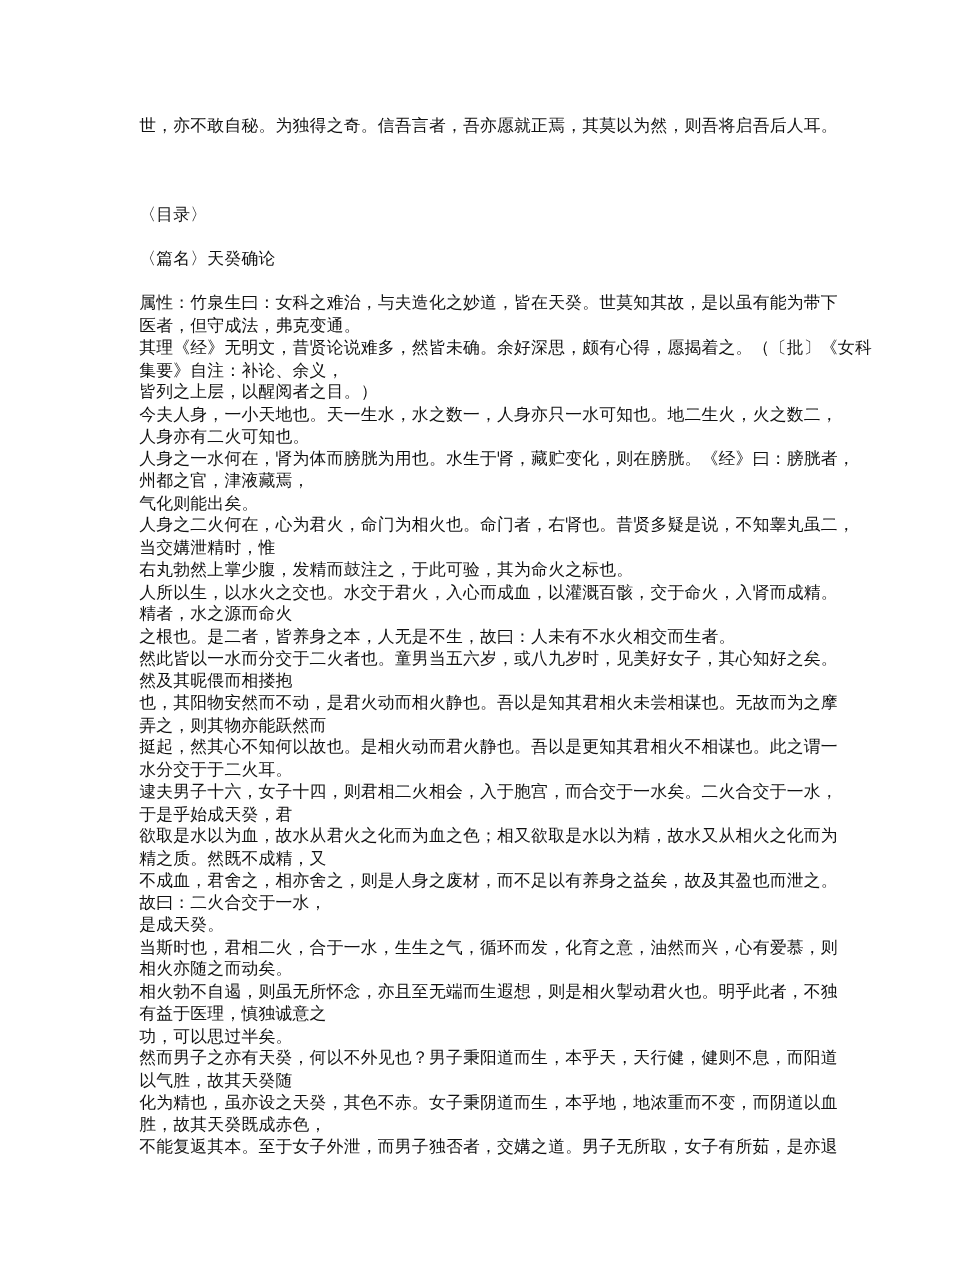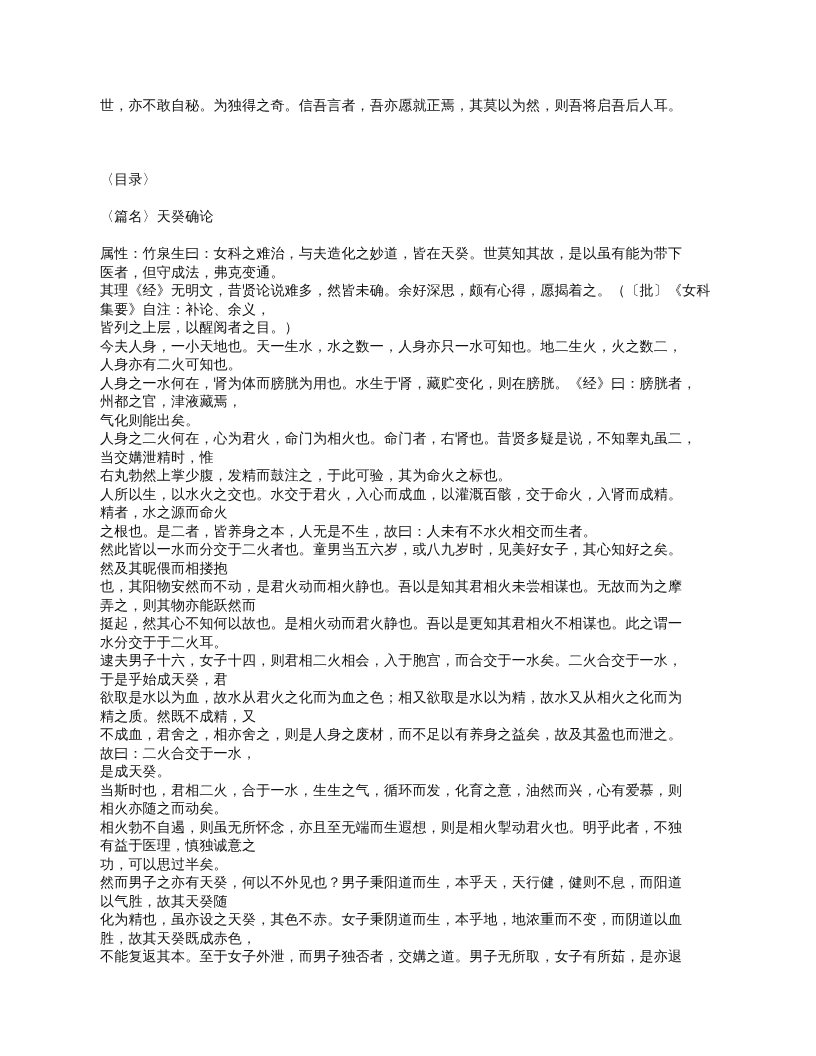--- a/index.html
+++ b/index.html
@@ -9,21 +9,21 @@
   }
   .page {
     position: relative;
     width: 816px;
     height: 1056px;
     background: #ffffff;
     overflow: hidden;
   }
   .text-block {
     position: absolute;
-    left: 100px;
+    left: 116px;
     top: 97px;
     width: 640px;
     font-family: "Liberation Serif", "DejaVu Serif", serif;
     font-size: 14px;
     line-height: 18.5px;
     color: #111111;
     white-space: pre;
   }
   .line {
     height: 18.5px;

